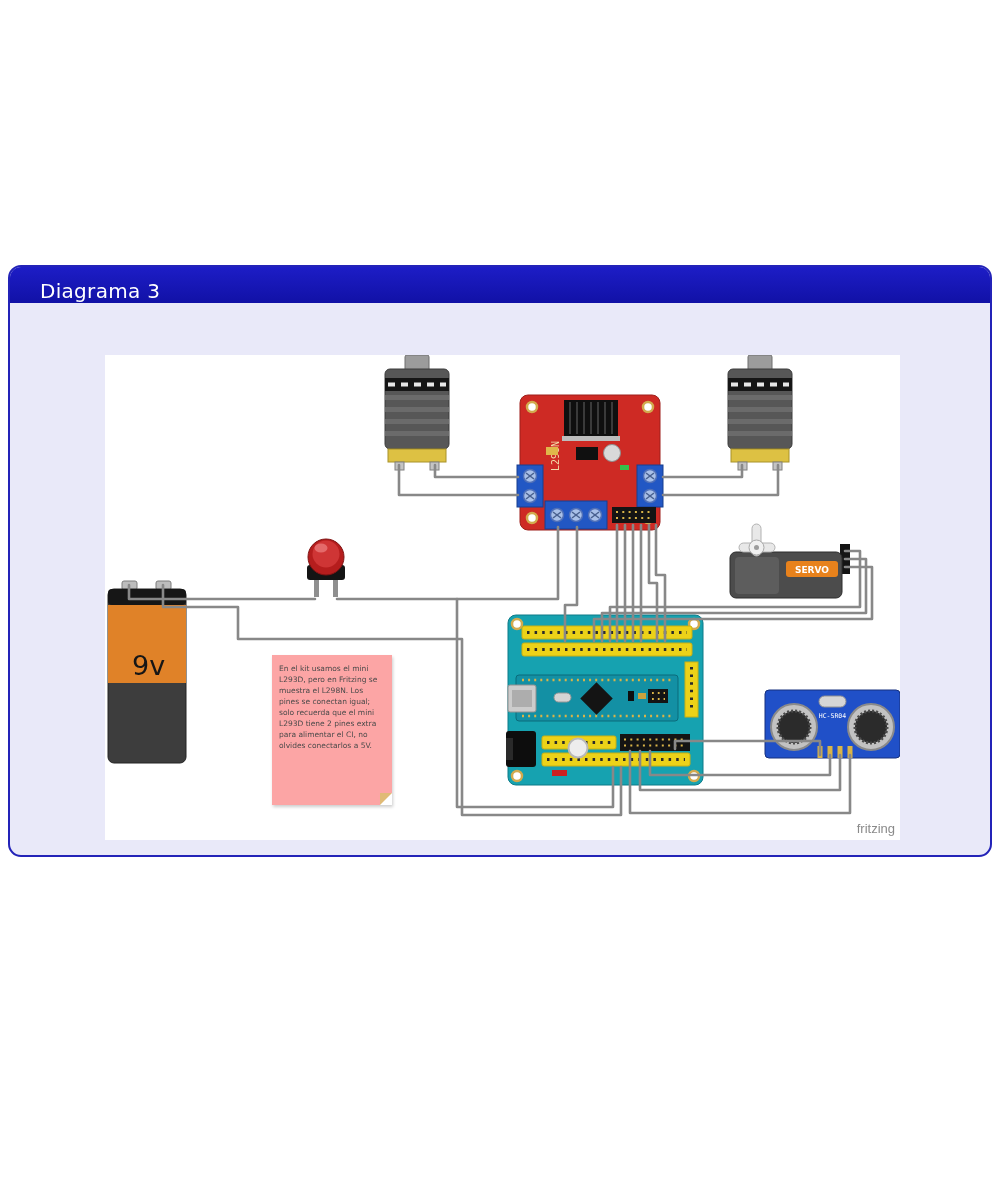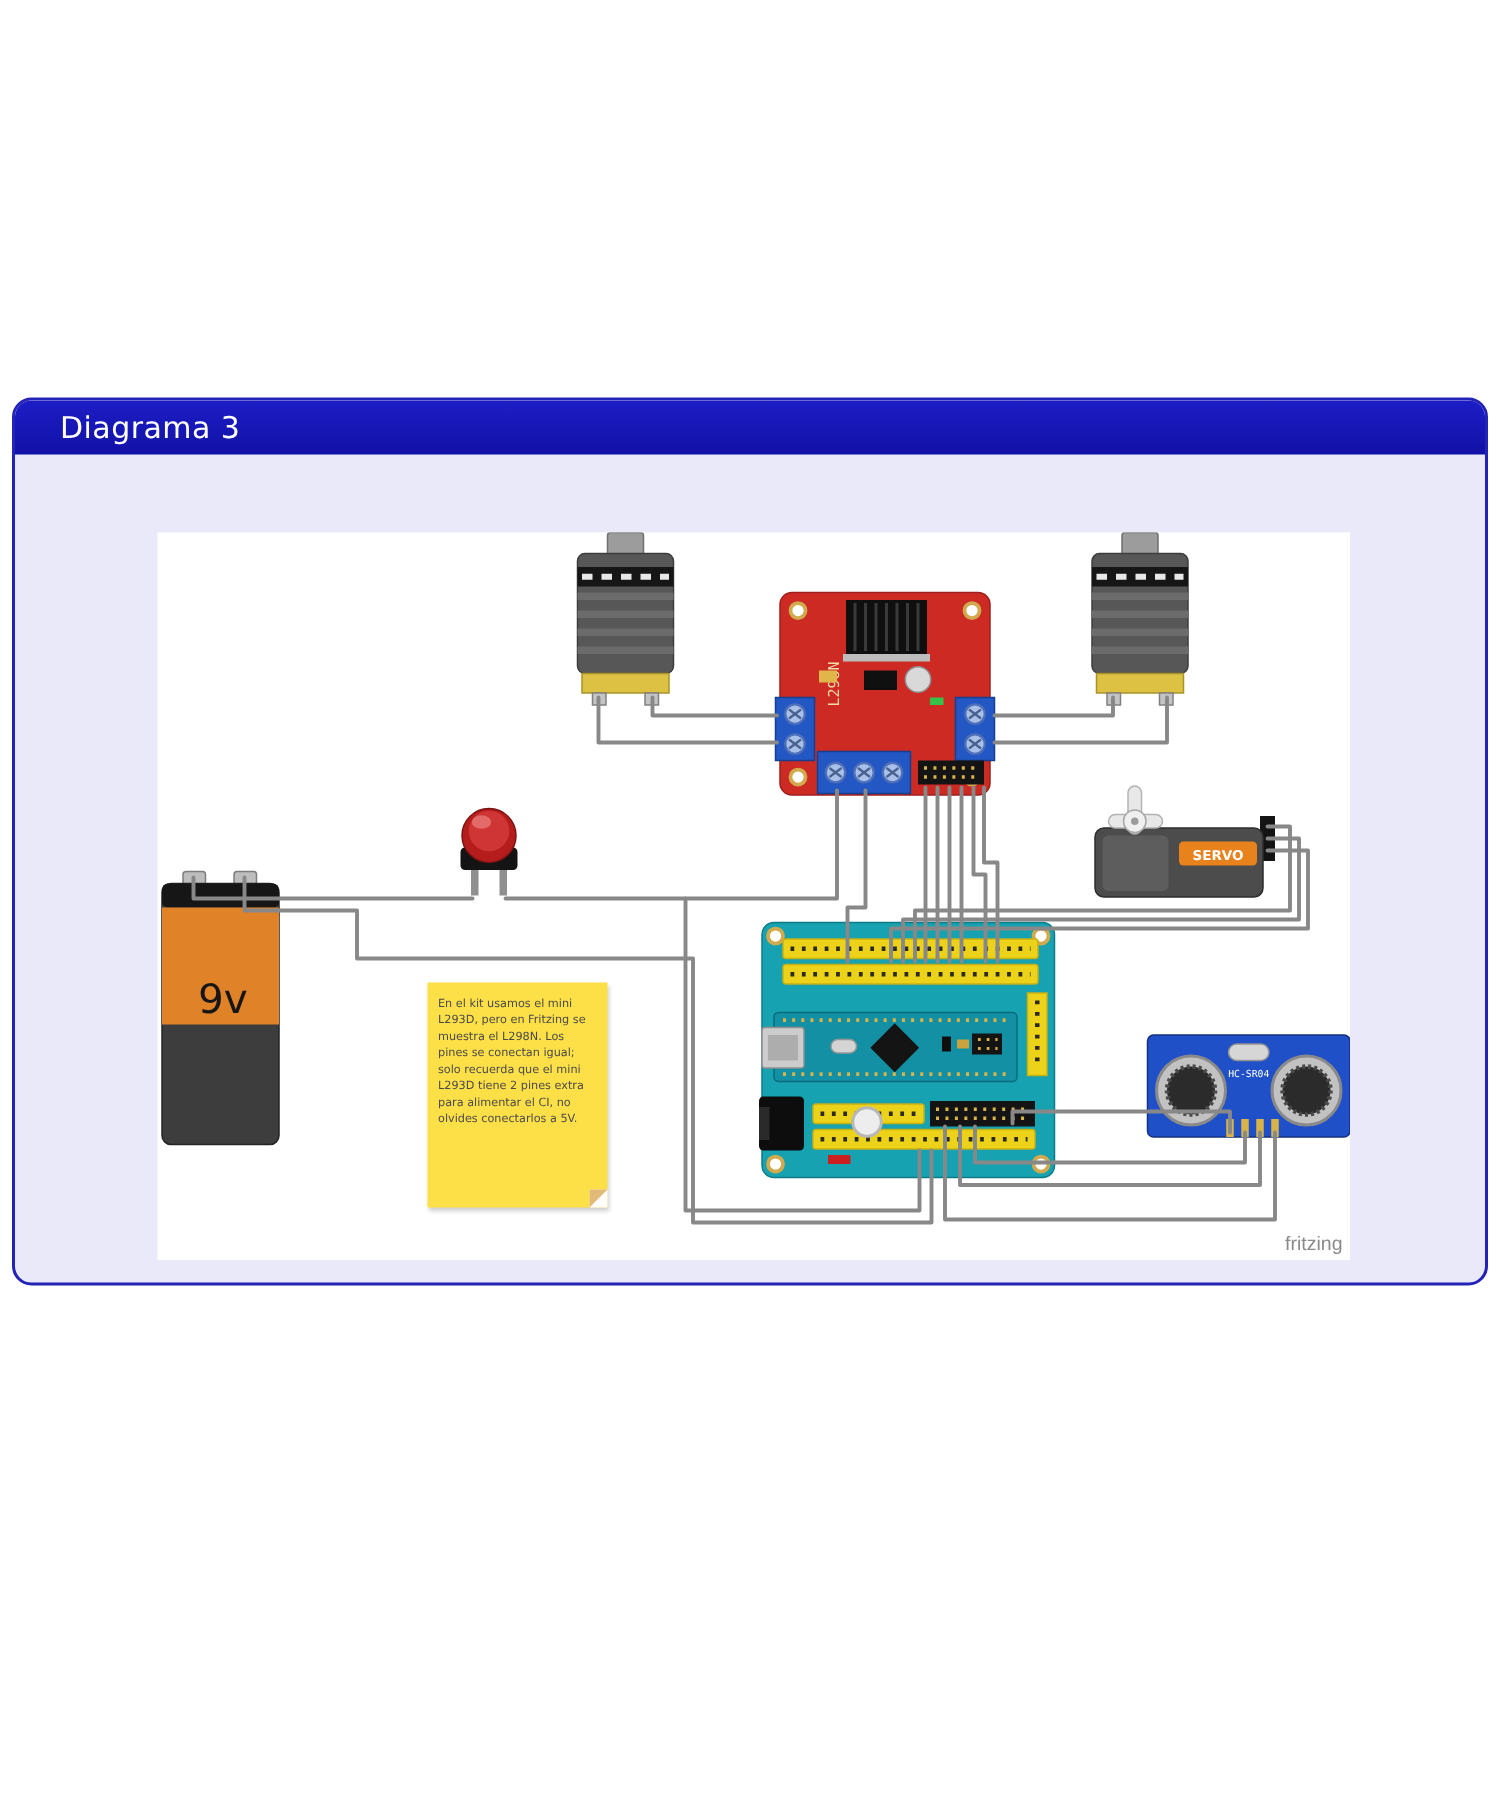--- a/index.html
+++ b/index.html
@@ -1,28 +1,28 @@
 <!DOCTYPE html>
 <html><head>
 <meta charset="utf-8">
 <style>
   *{margin:0;padding:0;box-sizing:border-box}
   html,body{width:1000px;height:1200px;background:#ffffff;overflow:hidden;
     font-family:"DejaVu Sans",sans-serif;position:relative}
   .panel{position:absolute;left:8px;top:265px;width:984px;height:592px;
     background:#e9e9f9;border:2px solid #2323b8;border-radius:13px;overflow:hidden}
   .titlebar{height:36px;background:linear-gradient(#1d1dc6,#1111a6);
-    display:flex;align-items:center;padding-left:30px}
+    display:flex;align-items:flex-end;padding-left:30px}
   .titlebar .title{color:#ffffff;font-size:20px;letter-spacing:.3px}
   .panel-body{position:relative;height:calc(100% - 36px)}
   .diagram{position:absolute;left:95px;top:52px;width:795px;height:485px;background:#ffffff}
   .diagram svg{position:absolute;left:0;top:0}
   .wire{fill:none;stroke:#888;stroke-width:2.6;stroke-linecap:round;stroke-linejoin:round}
-  .sticky{position:absolute;left:180px;top:300px;width:120px;height:150px;
-    background:#fde047;box-shadow:1px 2px 3px rgba(0,0,0,.2);
+  .sticky{position:absolute;left:167px;top:300px;width:120px;height:150px;
+    background:#fca5a5;box-shadow:1px 2px 3px rgba(0,0,0,.2);
     padding:8px 7px;font-size:7.5px;line-height:11px;color:#4a4a4a}
   .sticky::after{content:"";position:absolute;bottom:0;right:0;width:0;height:0;
     border-left:12px solid #e0ba76;border-bottom:12px solid #ffffff}
   .fritzing{position:absolute;right:5px;top:466px;
     font-family:Liberation Sans, sans-serif;font-size:13px;color:#8a8a8a}
 </style>
 </head>
 <body>
 
 <div class="panel">

